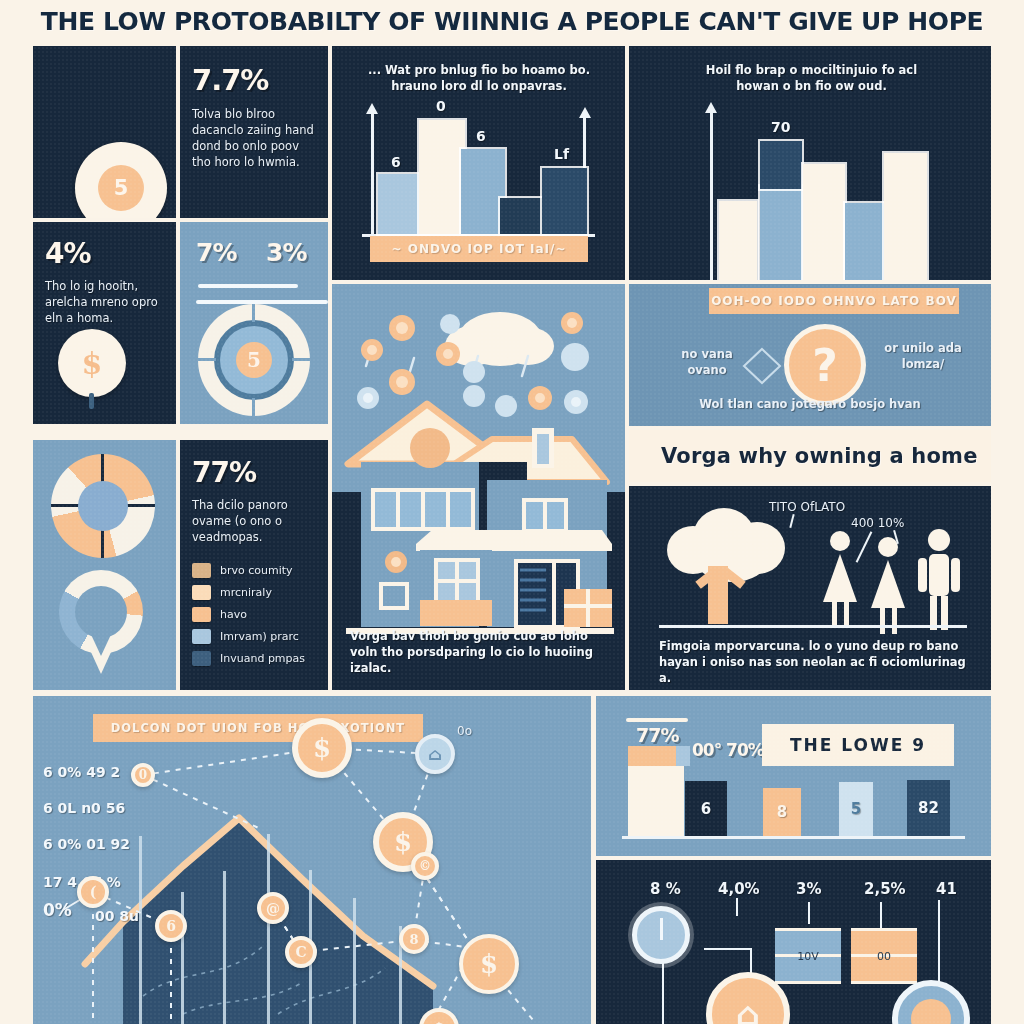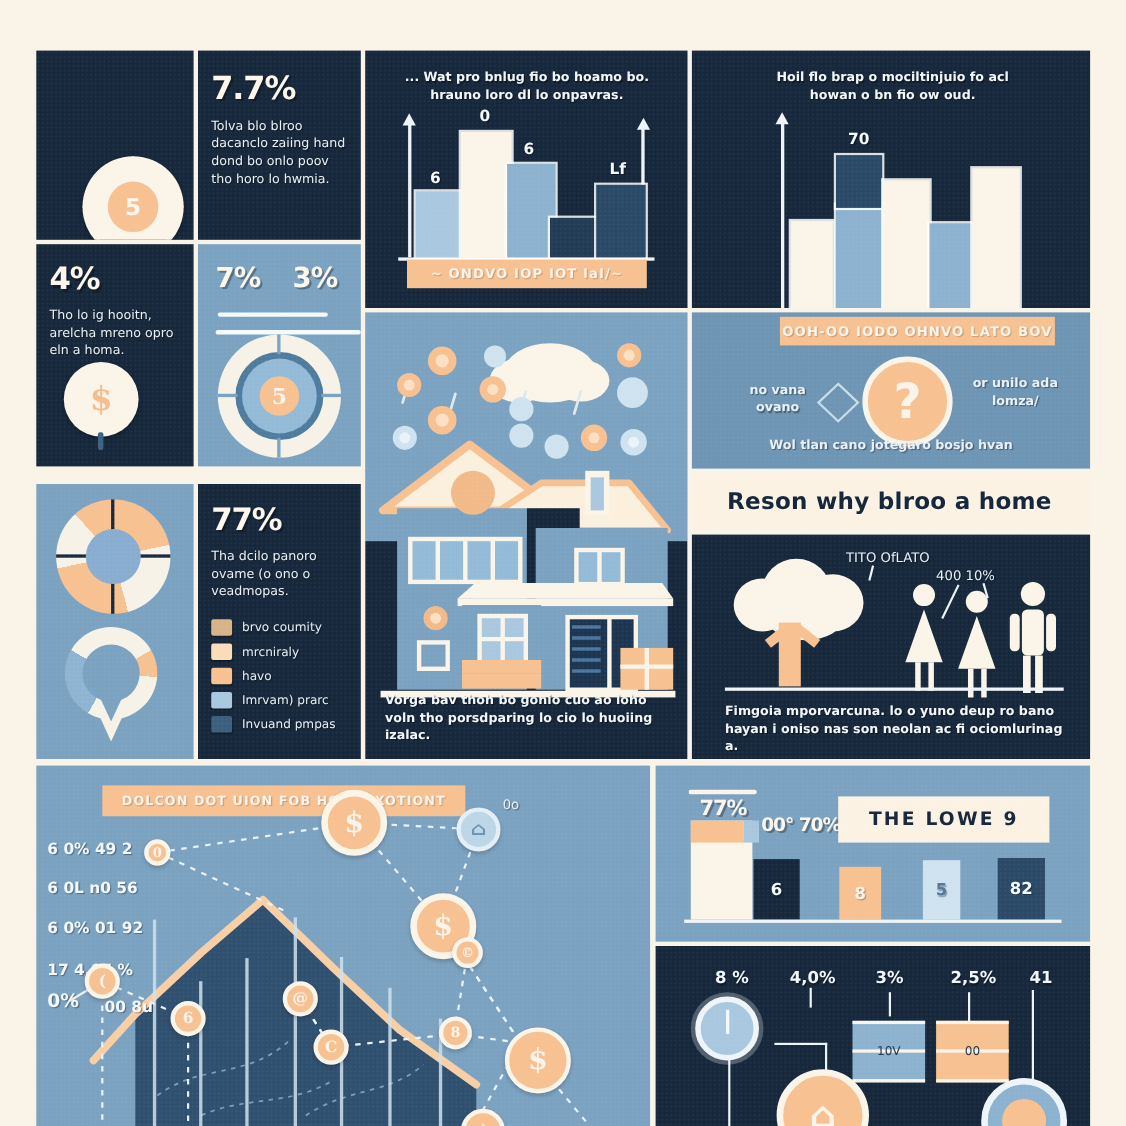--- a/index.html
+++ b/index.html
@@ -239,20 +239,23 @@
     filter:blur(.4px);
   }
 
   .hsvg{position:absolute;}
 </style>
 </head>
 <body>
 
 <div class="page">
 
+  <div class="title-bar">
+    <div class="title">THE LOW PROTOBABILTY OF WIINNIG A PEOPLE CAN'T GIVE UP HOPE</div>
+  </div>
 
   <div class="panel dark texture" style="left:33px;top:46px;width:143px;height:172px;">
     <div class="sun-wrap">
       <div class="ray" style="top:0;"></div>
 
       <div class="ray" style="top:45px;left:0;width:11px;height:2px;"></div>
       <div class="ray" style="top:45px;right:0;left:auto;width:11px;height:2px;"></div>
       <div class="ray" style="top:10px;left:14px;transform:rotate(45deg);"></div>
       <div class="ray" style="top:10px;right:14px;left:auto;transform:rotate(-45deg);"></div>
       <div class="ray" style="bottom:10px;left:14px;transform:rotate(-45deg);"></div>
@@ -444,21 +447,21 @@
       </div>
     <svg style="position:absolute;left:112px;top:62px;" width="42" height="40">
       <polygon points="21,3 39,20 21,37 3,20" fill="none" stroke="#c8dcea" stroke-width="2"></polygon>
     </svg>
     <div class="blurb" style="position:absolute;left:32px;top:62px;width:92px;text-align:center;font-weight:bold;">no vana ovano</div>
     <div class="blurb" style="position:absolute;right:18px;top:56px;width:100px;text-align:center;font-weight:bold;">or unilo ada lomza/</div>
     <div class="blurb" style="position:absolute;left:40px;bottom:14px;width:282px;text-align:center;font-weight:bold;">Wol tlan cano jotegaro bosjo hvan</div>
   </div>
 
   <div class="panel cream reason" style="left:629px;top:430px;width:362px;height:52px;">
-    <span>Reson why blroo a home</span>
+    <span>Vorga why owning a home</span>
   </div>
 
   <div class="panel blue texture" style="left:33px;top:440px;width:143px;height:250px;">
     <div class="pie" style="left:18px;top:14px;">
       <div class="pie-sep" style="left:50px;top:0;width:3px;height:52px;"></div>
       <div class="pie-sep" style="left:50px;top:52px;width:3px;height:52px;"></div>
       <div class="pie-sep" style="left:0;top:50px;width:52px;height:3px;"></div>
       <div class="pie-sep" style="left:52px;top:50px;width:52px;height:3px;"></div>
       <div class="pie-hole"></div>
     </div>

